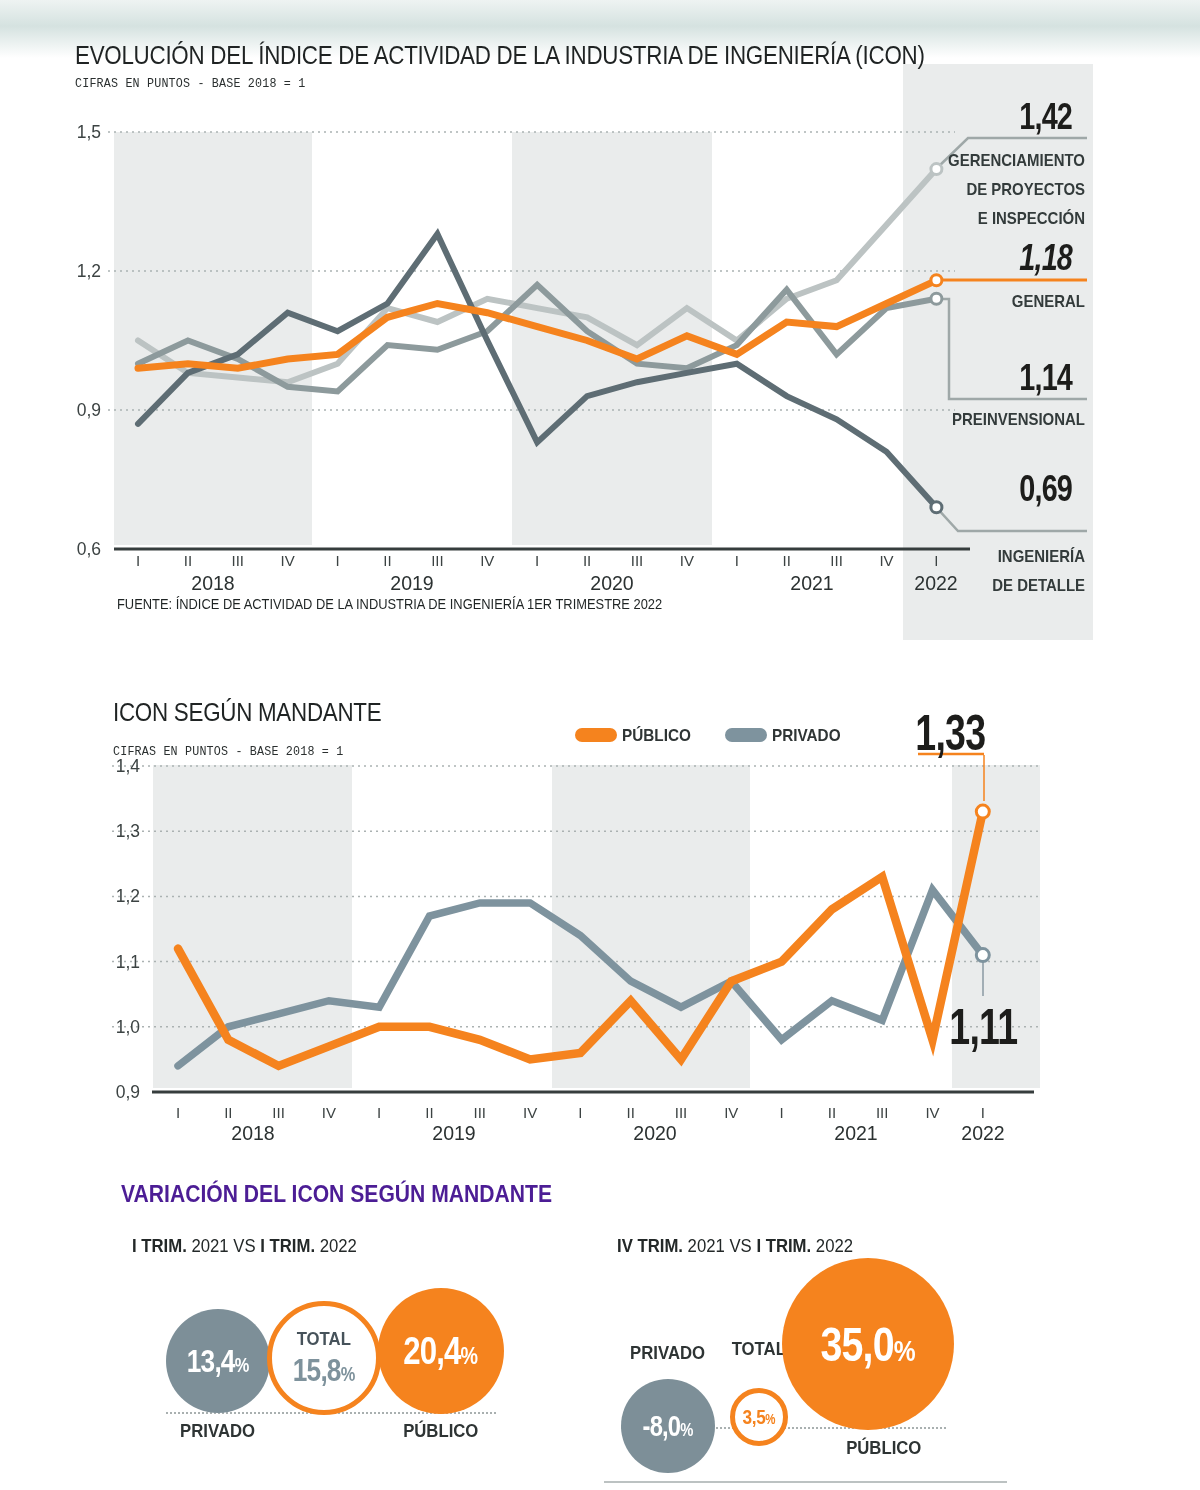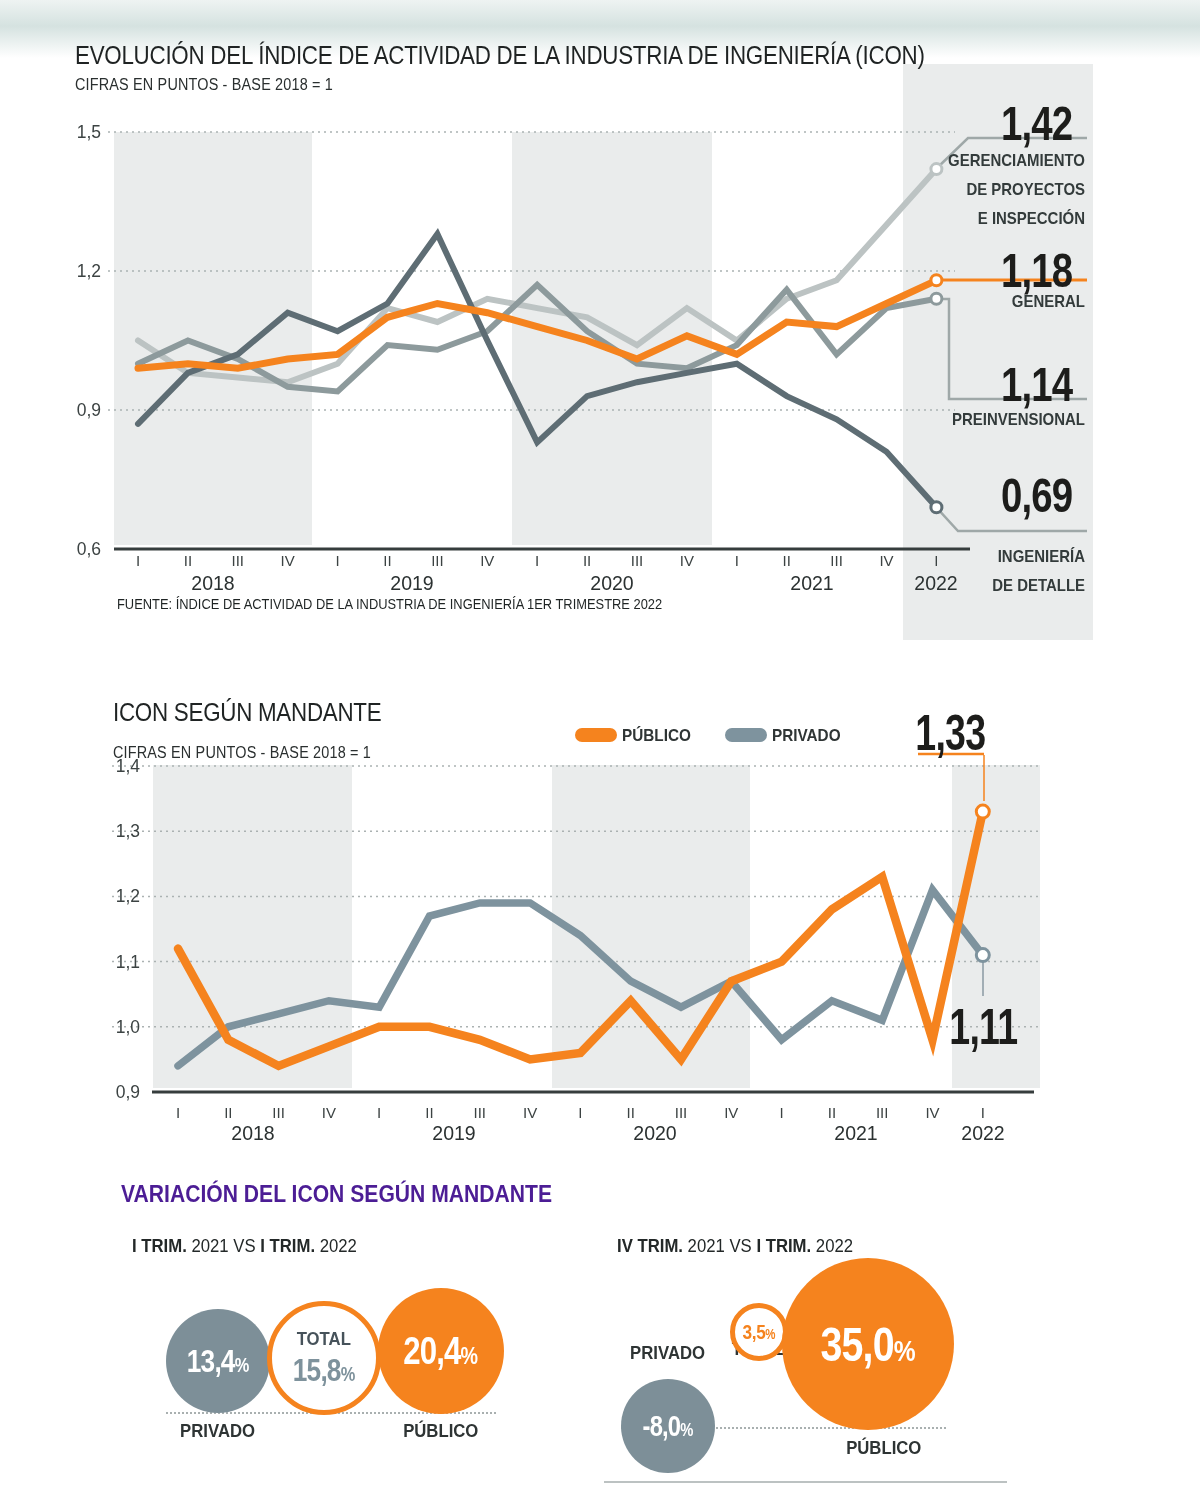--- a/index.html
+++ b/index.html
@@ -7,23 +7,23 @@
     width:1200px;height:1490px;position:relative;background:#ffffff;
     font-family:"Liberation Sans",sans-serif;overflow:hidden;
   }
   .abs{position:absolute;}
   .cx{display:inline-block;white-space:nowrap;}
   .sxl{transform:scaleX(.86);transform-origin:0 50%;}
   .sxl9{transform:scaleX(.9);transform-origin:0 50%;}
   .sxr{transform:scaleX(.8);transform-origin:100% 50%;}
   .sxcl{transform:scaleX(.88);transform-origin:50% 50%;}
   .title{font-weight:normal;color:#1f2323;font-size:26px;letter-spacing:-.3px;}
-  .subtitle{font-size:16px;color:#2a2f2f;letter-spacing:.2px;}
+  .subtitle{font-size:13px;color:#2a2f2f;letter-spacing:.2px;font-family:Liberation Mono, monospace;}
   .bignum{font-weight:bold;color:#1d1d1b;letter-spacing:-1px;}
-  .num40{font-size:48px;width:182px;text-align:right;}
+  .num40{font-size:36px;width:182px;text-align:right;}
   .num50{font-size:50px;}
   .plab{width:195px;text-align:right;font-weight:bold;color:#333b3b;
         font-size:17px;line-height:29px;transform:scaleX(.88);transform-origin:100% 0;}
   .plab span{display:block;}
   .legend-label{font-size:17px;font-weight:bold;color:#2f3535;}
   .pill{height:14px;width:42px;border-radius:7px;}
   .src{font-size:14px;color:#1f2424;}
   .h3{font-weight:bold;color:#4c1d95;font-size:24px;}
   .period{font-size:19px;color:#232828;white-space:nowrap;}
   .period b{font-weight:bold;}
@@ -142,21 +142,21 @@
 
 <div class="abs bignum num40" style="left:890px;top:96px;">
   <span class="cx sxr">1,42</span>
 </div>
 <div class="abs plab" style="left:890px;top:146px;">
   <span>GERENCIAMIENTO</span>
   <span>DE PROYECTOS</span>
   <span>E INSPECCIÓN</span>
 </div>
 
-<div class="abs bignum num40" style="left:890px;top:243px;">
+<div class="abs bignum num40" style="left:890px;top:237px;font-style:italic;">
   <span class="cx sxr">1,18</span>
 </div>
 <div class="abs plab" style="left:890px;top:287px;">
   <span>GENERAL</span>
 </div>
 
 <div class="abs bignum num40" style="left:890px;top:357px;">
   <span class="cx sxr">1,14</span>
 </div>
 <div class="abs plab" style="left:890px;top:405px;">
@@ -248,21 +248,21 @@
 </div>
 <div class="abs bubble" style="left:621px;top:1379px;width:94px;height:94px;background:#7d8f98;">
   <span class="inner">
       <span style="font-size:29px;letter-spacing:-1px;">-8,0</span>
       <span style="font-size:18px;">%</span>
     </span>
 </div>
 <div class="abs blab" style="left:699px;top:1338px;">
   <span class="cx sxcl">TOTAL</span>
 </div>
-<div class="abs bubble ring" style="left:730px;top:1303px;width:58px;height:58px;text-decoration:underline;">
+<div class="abs bubble ring" style="left:730px;top:1388px;width:58px;height:58px;text-decoration:underline;">
   <span class="inner" style="color:#f5831e;">
       <span style="font-size:21px;letter-spacing:-.5px;">3,5</span>
       <span style="font-size:14px;">%</span>
     </span>
 </div>
 <div class="abs bubble" style="left:782px;top:1258px;width:172px;height:172px;background:#f5831e;">
   <span class="inner">
       <span style="font-size:48px;letter-spacing:-1px;">35,0</span>
       <span style="font-size:30px;">%</span>
     </span>

